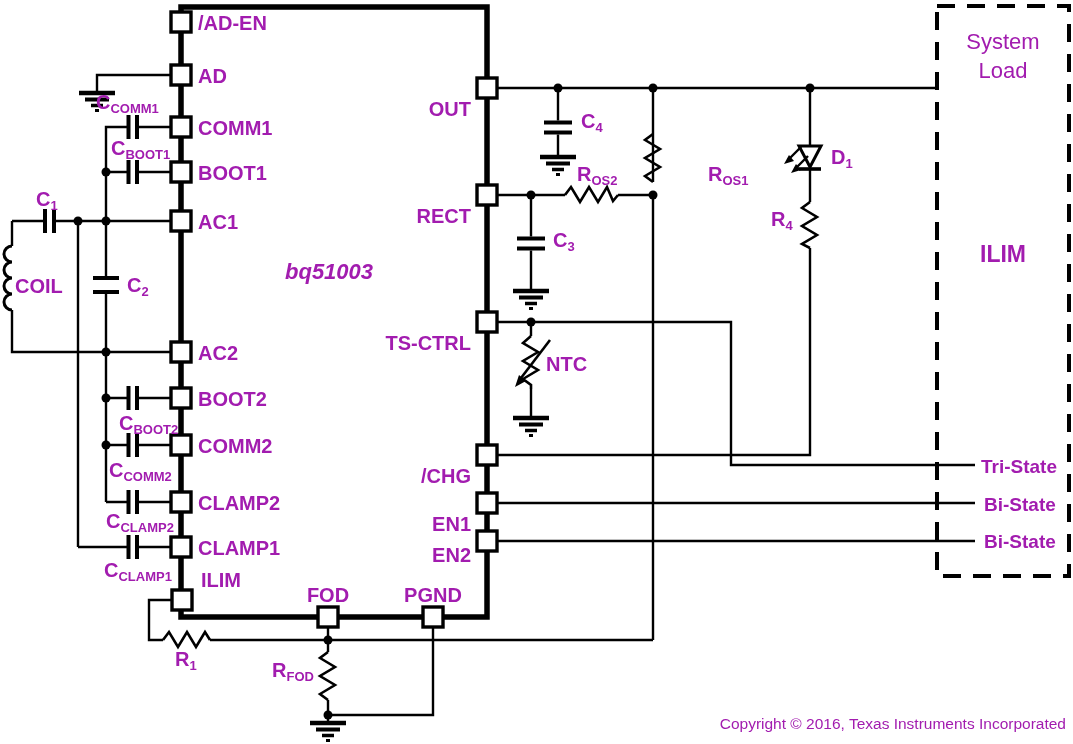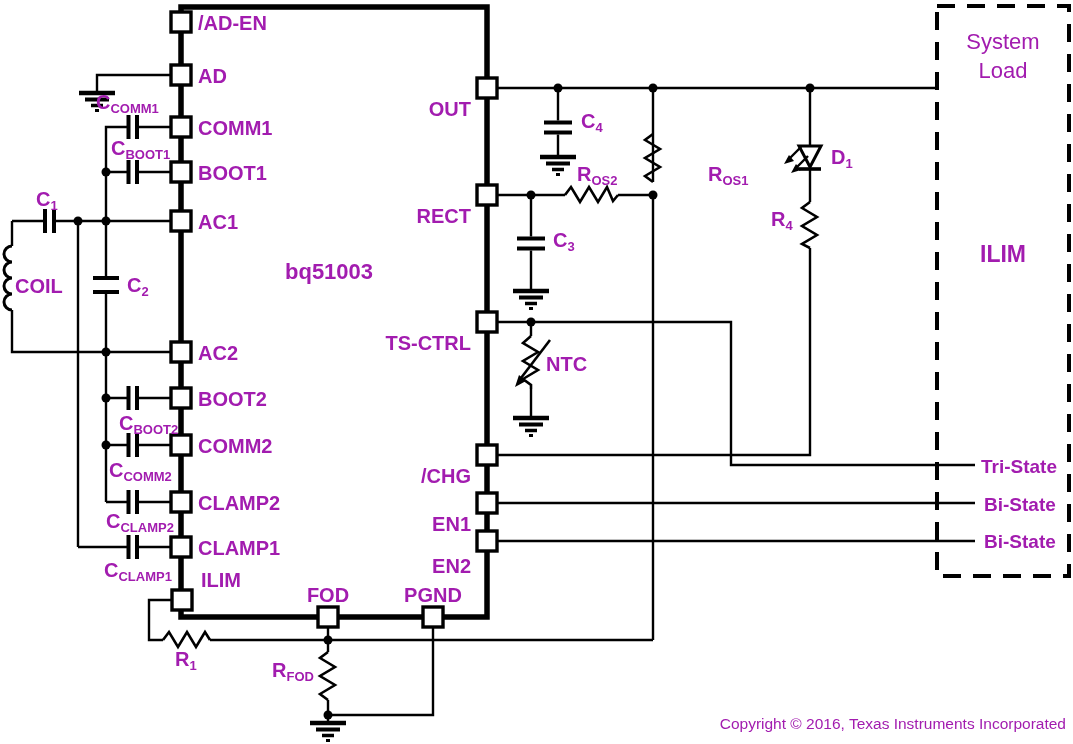--- a/index.html
+++ b/index.html
@@ -3,21 +3,21 @@
 <meta charset="utf-8">
 <style>
   html,body{margin:0;padding:0;background:#fff;}
   #stage{position:relative;width:1073px;height:744px;background:#fff;
          font-family:"Liberation Sans",sans-serif;color:#a21caf;overflow:hidden;}
   #stage svg{position:absolute;left:0;top:0;}
   .lbl{position:absolute;line-height:1;white-space:nowrap;}
   .pin{font-size:20px;font-weight:bold;}
   .comp{font-size:20px;font-weight:bold;}
   .comp .sub{font-size:13px;font-weight:bold;vertical-align:-4px;letter-spacing:0;}
-  .icname{font-size:22px;font-weight:bold;}
+  .icname{font-size:22px;font-weight:bold;font-style:italic;}
   .state{font-size:19px;font-weight:bold;}
   .sysload{font-size:22px;font-weight:normal;text-align:center;line-height:1.3;}
   .host{font-size:23px;font-weight:bold;text-align:center;}
   .copy{font-size:15.5px;font-weight:normal;}
   .ctr{transform:translateX(-50%);}
   .rgt{text-align:right;margin-top:20px;}
 </style>
 </head>
 <body>
 
@@ -217,21 +217,21 @@
 <div class="lbl pin" style="left:198px;top:436px;">COMM2</div>
 <div class="lbl pin" style="left:198px;top:493px;">CLAMP2</div>
 <div class="lbl pin" style="left:198px;top:538px;">CLAMP1</div>
 <div class="lbl pin" style="left:201px;top:570px;">ILIM</div>
 
 <div class="lbl pin rgt" style="right:602px;top:79px;">OUT</div>
 <div class="lbl pin rgt" style="right:602px;top:186px;">RECT</div>
 <div class="lbl pin rgt" style="right:602px;top:313px;">TS-CTRL</div>
 <div class="lbl pin rgt" style="right:602px;top:446px;">/CHG</div>
 <div class="lbl pin rgt" style="right:602px;top:494px;">EN1</div>
-<div class="lbl pin rgt" style="right:602px;top:536px;">EN2</div>
+<div class="lbl pin rgt" style="right:602px;top:525px;">EN2</div>
 
 <div class="lbl pin ctr" style="left:328px;top:585px;">FOD</div>
 <div class="lbl pin ctr" style="left:433px;top:585px;">PGND</div>
 
 <div class="lbl icname" style="left:285px;top:261px;">bq51003</div>
 
 <div class="lbl comp" style="left:96px;top:92px;text-align:right;"><span>C</span><span class="sub">COMM1</span></div>
 <div class="lbl comp" style="left:111px;top:138px;"><span>C</span><span class="sub">BOOT1</span></div>
 <div class="lbl comp" style="left:36px;top:189px;"><span>C</span><span class="sub">1</span></div>
 <div class="lbl comp" style="left:15px;top:276px;">COIL</div>

